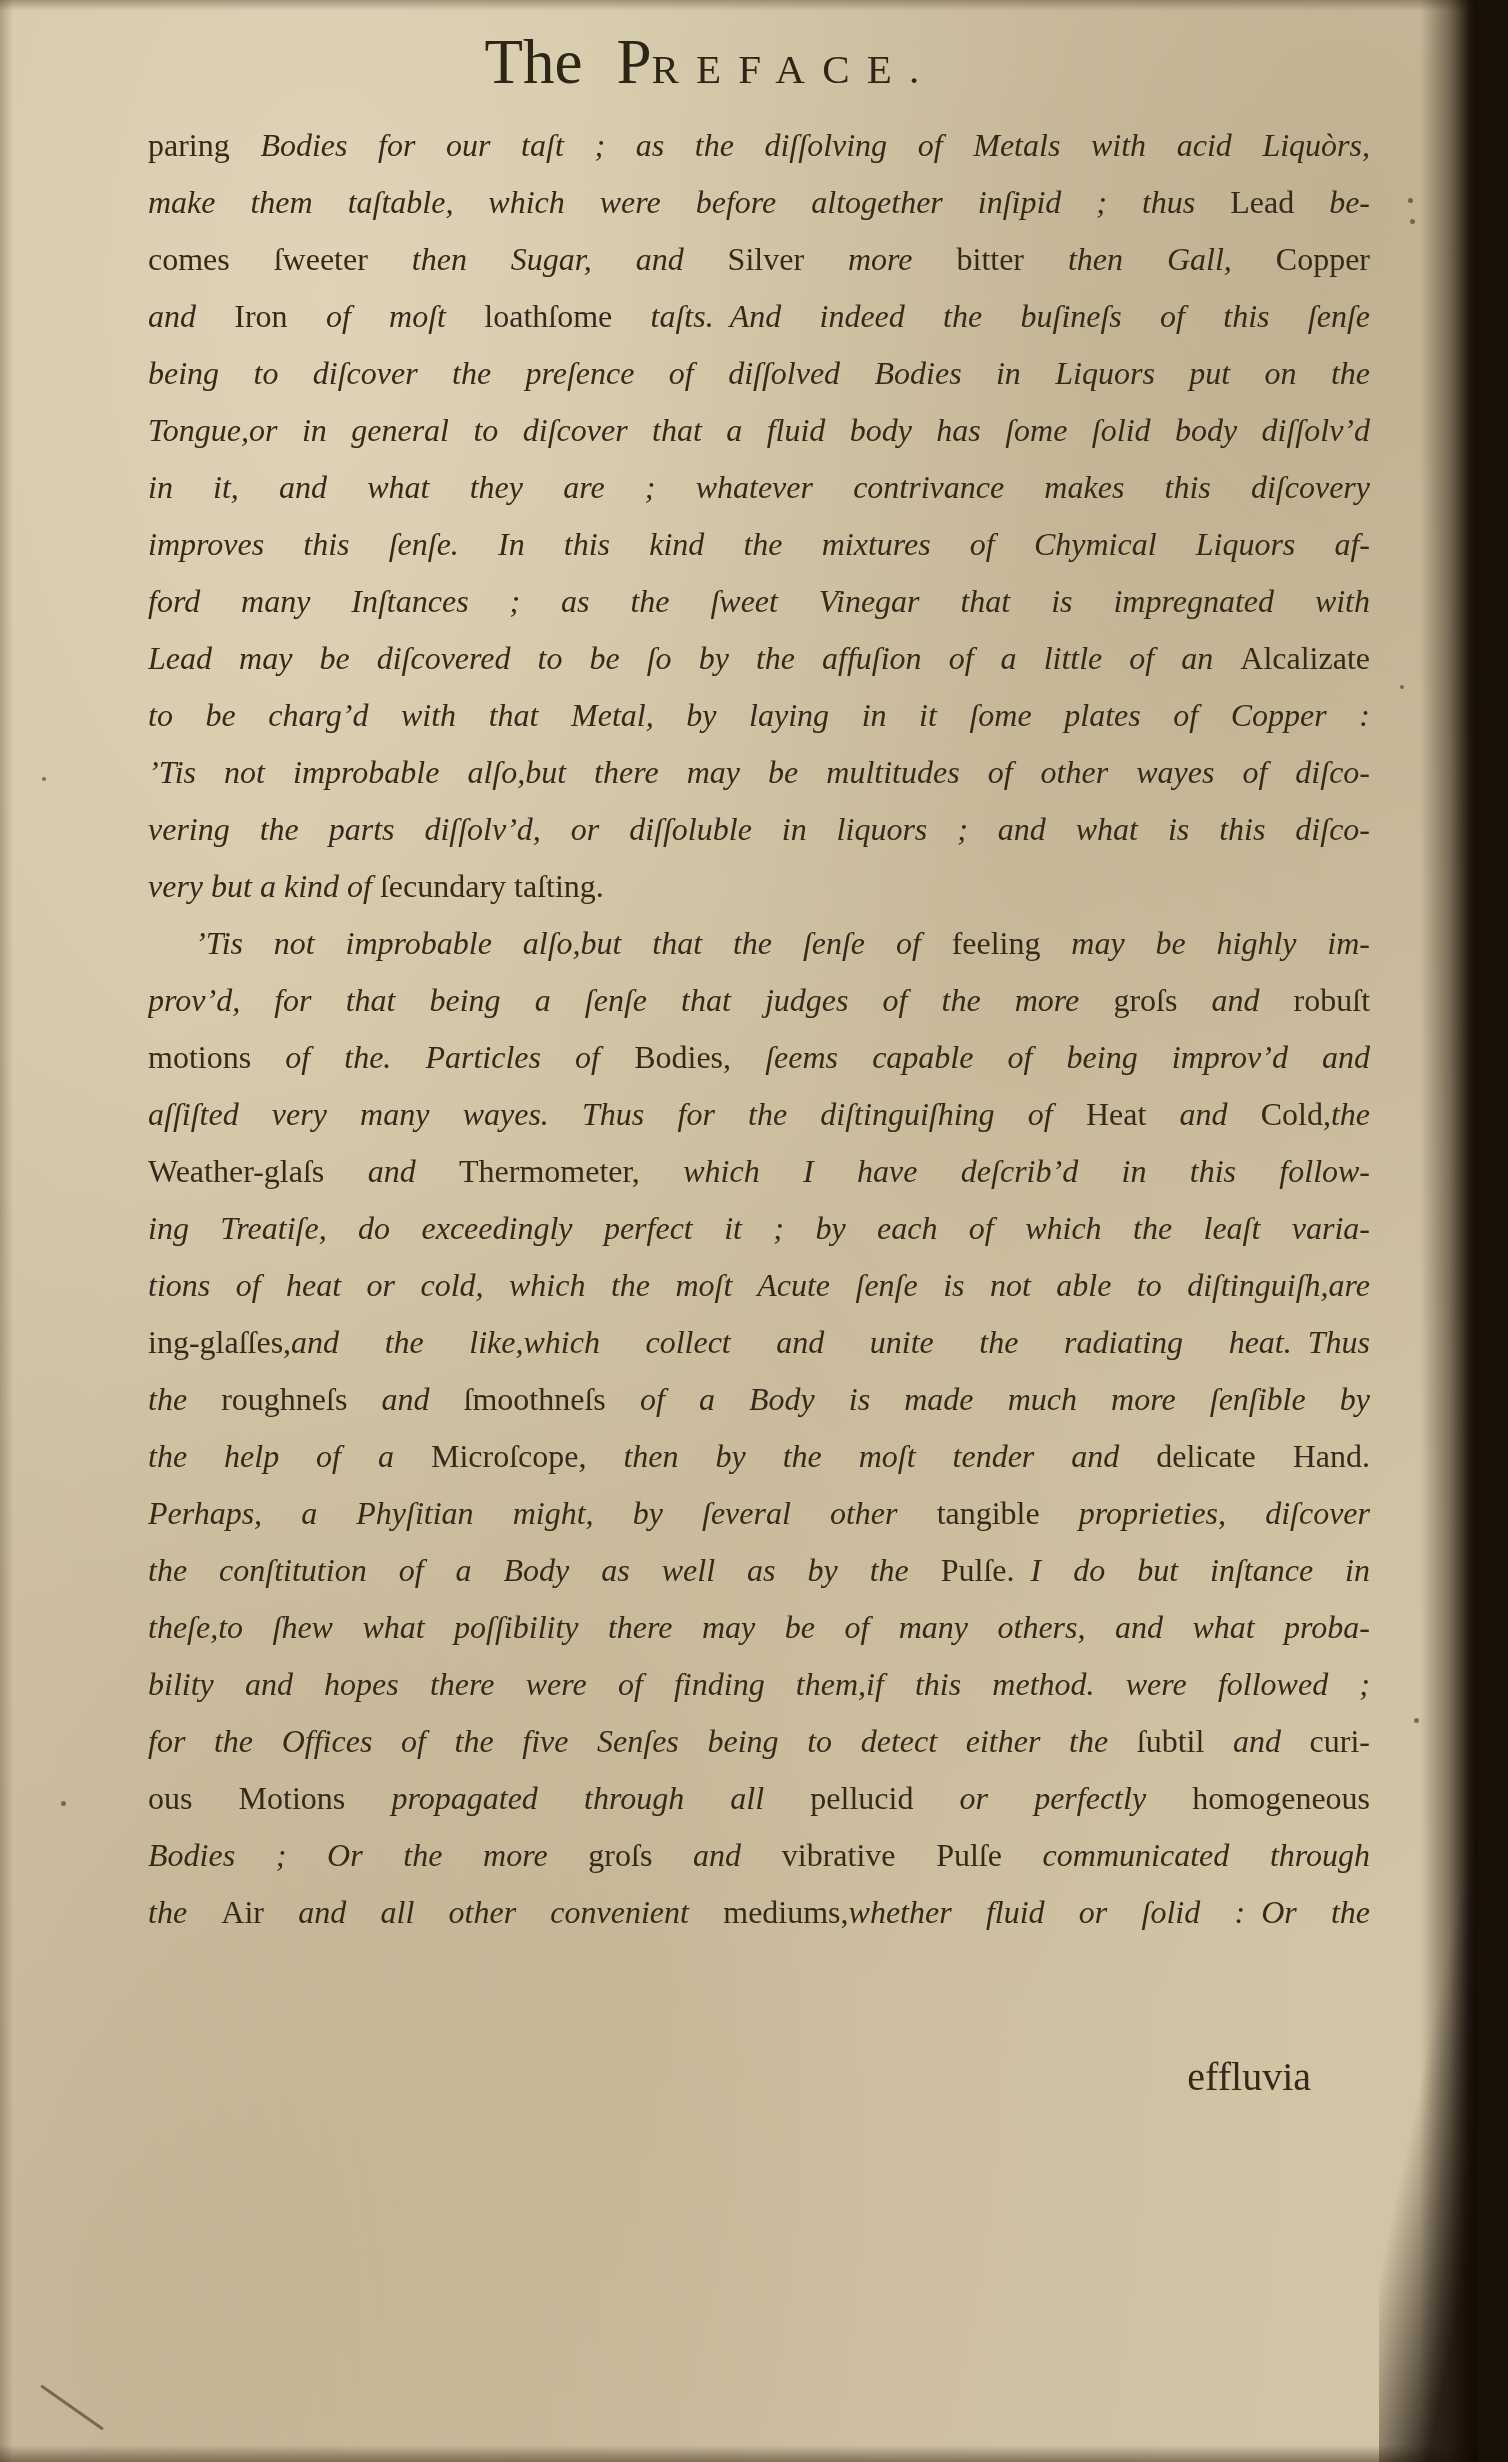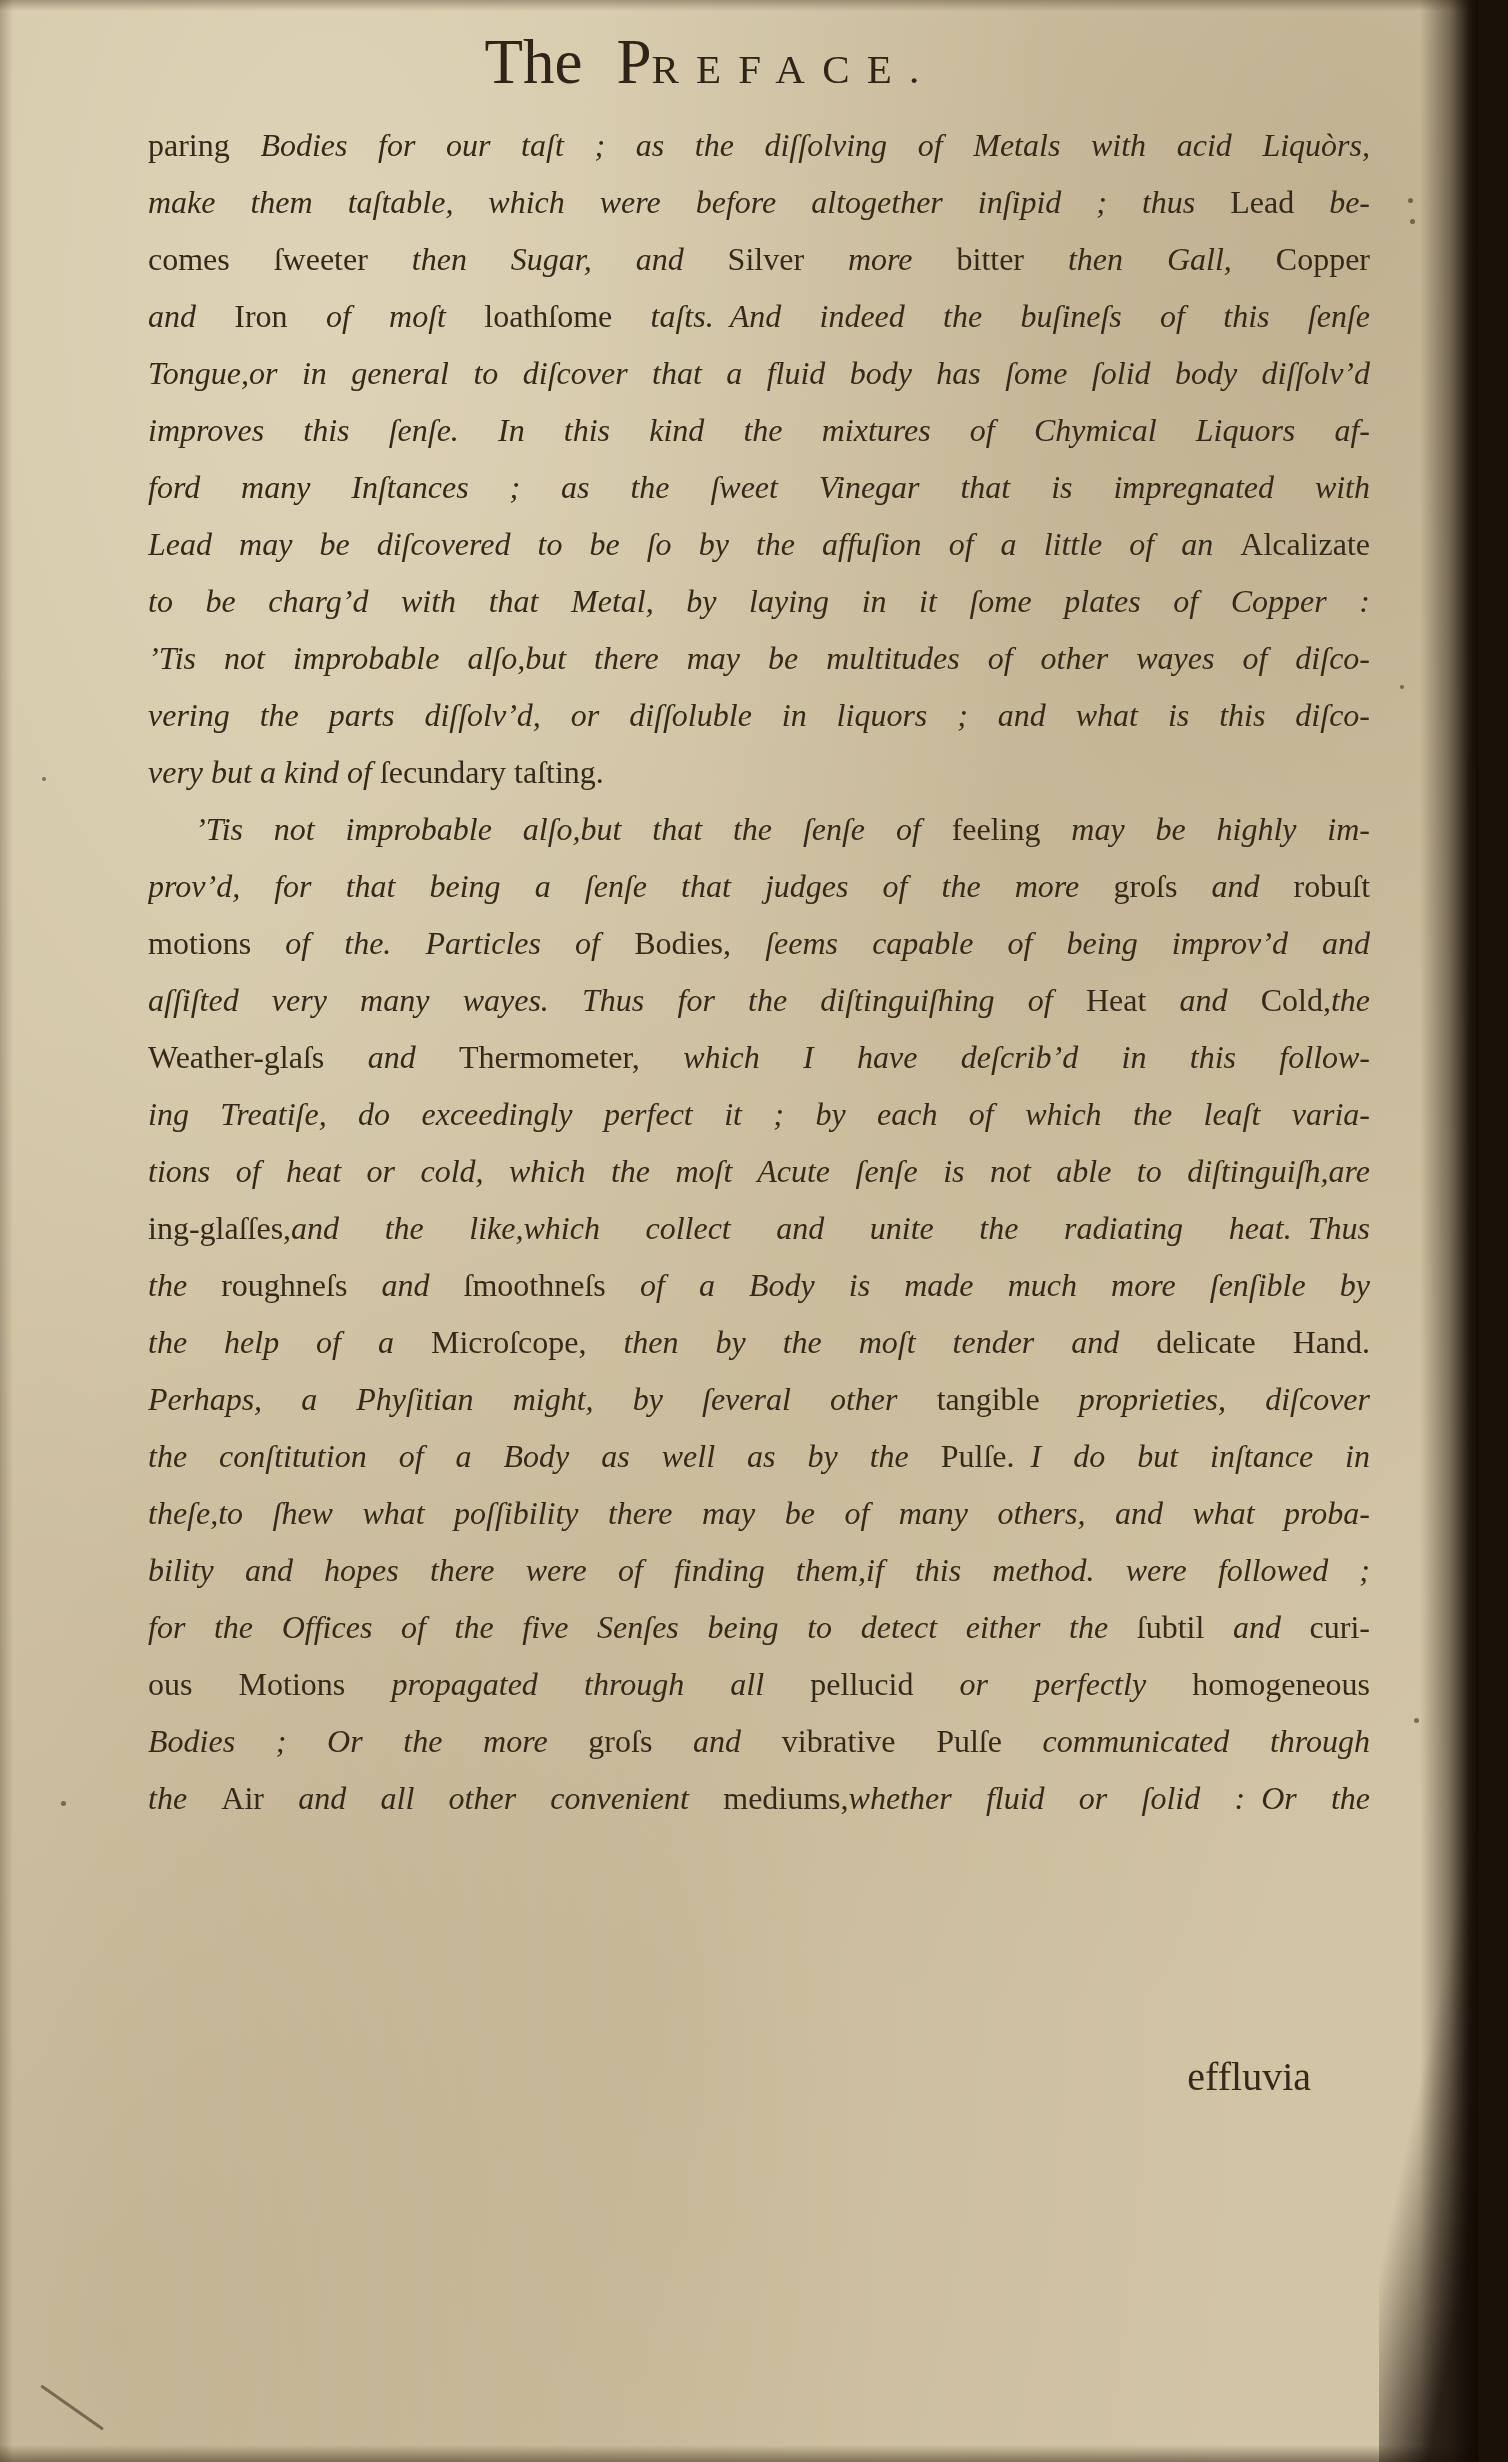--- a/index.html
+++ b/index.html
@@ -95,21 +95,23 @@
 
   <div class="title">
     <span class="title-the">The</span><span class="title-initial">P</span><span class="title-rest">REFACE.</span>
   </div>
 
   <div class="text-block" id="text-block">
       <div class="line"><span class="rom">paring </span><span class="ital">Bodies for our taſt ; as the diſſolving of Metals with acid Liquòrs,</span></div>
       <div class="line"><span class="ital">make them taſtable, which were before altogether inſipid ; thus </span><span class="rom">Lead </span><span class="ital">be-</span></div>
       <div class="line"><span class="rom">comes ſweeter </span><span class="ital">then Sugar, and </span><span class="rom">Silver </span><span class="ital">more </span><span class="rom">bitter </span><span class="ital">then Gall, </span><span class="rom">Copper</span></div>
       <div class="line"><span class="ital">and </span><span class="rom">Iron </span><span class="ital">of moſt </span><span class="rom">loathſome </span><span class="ital">taſts. And indeed the buſineſs of this ſenſe</span></div>
+      <div class="line"><span class="ital">being to diſcover the preſence of diſſolved Bodies in Liquors put on the</span></div>
       <div class="line"><span class="ital">Tongue,or in general to diſcover that a fluid body has ſome ſolid body diſſolv’d</span></div>
+      <div class="line"><span class="ital">in it, and what they are ; whatever contrivance makes this diſcovery</span></div>
       <div class="line"><span class="ital">improves this ſenſe. In this kind the mixtures of Chymical Liquors af-</span></div>
       <div class="line"><span class="ital">ford many Inſtances ; as the ſweet Vinegar that is impregnated with</span></div>
       <div class="line"><span class="ital">Lead may be diſcovered to be ſo by the affuſion of a little of an </span><span class="rom">Alcalizate</span></div>
       <div class="line"><span class="ital">to be charg’d with that Metal, by laying in it ſome plates of Copper :</span></div>
       <div class="line"><span class="ital">’Tis not improbable alſo,but there may be multitudes of other wayes of diſco-</span></div>
       <div class="line"><span class="ital">vering the parts diſſolv’d, or diſſoluble in liquors ; and what is this diſco-</span></div>
       <div class="line end"><span class="ital">very but a kind of </span><span class="rom">ſecundary taſting.</span></div>
       <div class="line indent"><span class="ital">’Tis not improbable alſo,but that the ſenſe of </span><span class="rom">feeling </span><span class="ital">may be highly im-</span></div>
       <div class="line"><span class="ital">prov’d, for that being a ſenſe that judges of the more </span><span class="rom">groſs </span><span class="ital">and </span><span class="rom">robuſt</span></div>
       <div class="line"><span class="rom">motions </span><span class="ital">of the. Particles of </span><span class="rom">Bodies, </span><span class="ital">ſeems capable of being improv’d and</span></div>

